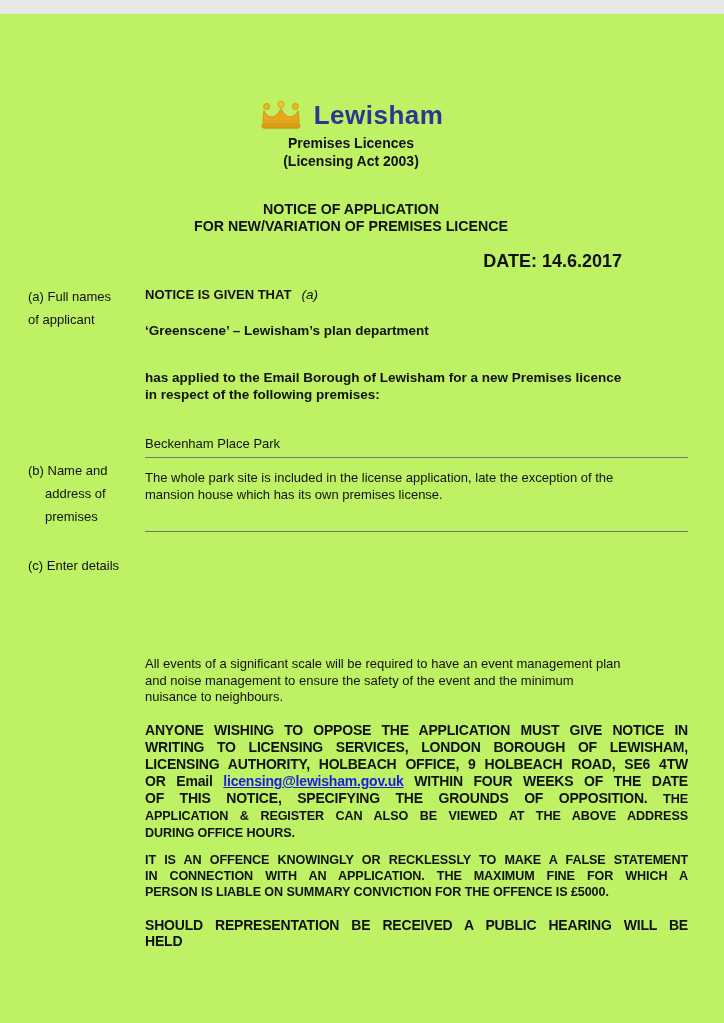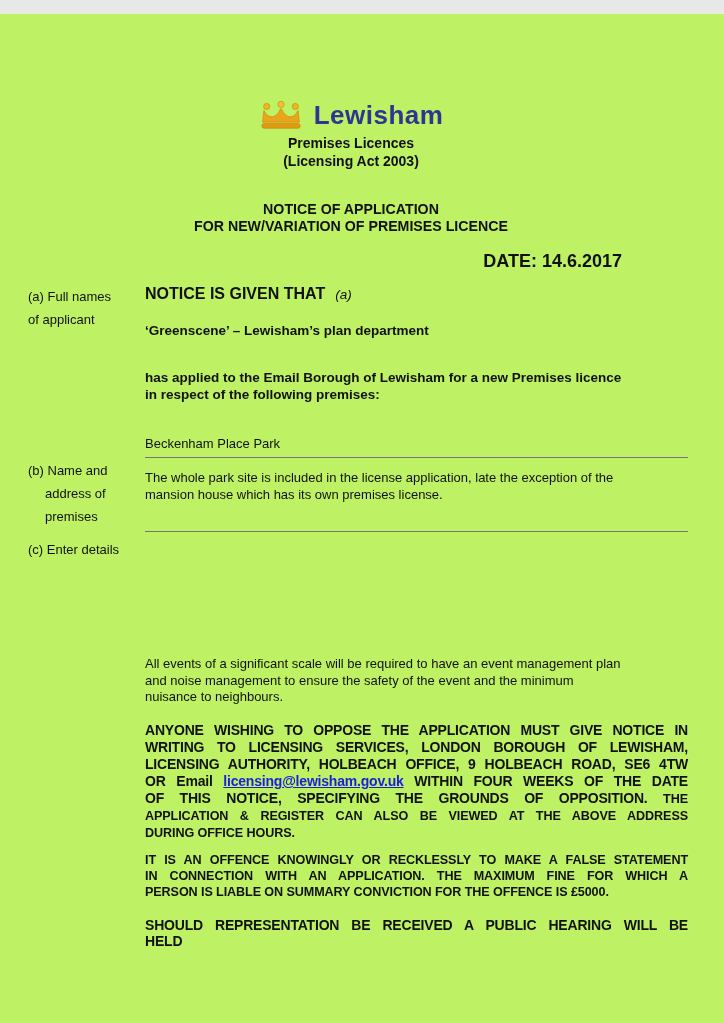--- a/index.html
+++ b/index.html
@@ -20,21 +20,21 @@
   .sub-title{left:0;top:121px;width:724px;text-align:center;font-weight:bold;font-size:14px;line-height:17.5px;white-space:pre-line;}
   .notice-title{left:0;top:187px;width:724px;text-align:center;font-weight:bold;font-size:14.2px;line-height:17px;white-space:pre-line;}
   .date-line{left:145px;top:237px;width:477px;text-align:right;font-weight:bold;font-size:18px;}
   
   .mlabel{left:28px;width:112px;font-size:13px;line-height:23px;white-space:pre-line;}
   .mlabel.hang{padding-left:17px;text-indent:-17px;}
   
   .col{left:145px;width:543px;}
   .body-reg{font-size:13px;line-height:16.7px;white-space:pre-line;}
   .body-bold{font-weight:bold;font-size:13.5px;line-height:16.7px;white-space:pre-line;}
-  .notice-given-bold{font-weight:bold;font-size:16px;}
+  .notice-given-bold{font-weight:bold;font-size:13px;}
   .notice-given-ref{font-style:italic;font-size:13.5px;margin-left:10px;}
   .underfield{padding-bottom:4px;border-bottom:1.5px solid #767676;}
   .rule{border-top:1.5px solid #767676;height:0;}
   
   .jpara{font-weight:bold;}
   .jline{text-align:justify;text-align-last:justify;white-space:normal;}
   .jline.last{text-align-last:left;}
   .big-b{font-size:14px;letter-spacing:-0.2px;line-height:17px;}
   .small-b{font-size:12.6px;letter-spacing:-0.1px;}
   .anyone .jline{line-height:17px;}
@@ -84,21 +84,21 @@
 
   <div class="abs mlabel hang" style="top:445px;">(b) Name and
 address of
 premises</div>
 
   <div class="abs col body-reg" style="top:456px;">The whole park site is included in the license application, late the exception of the
 mansion house which has its own premises license.</div>
 
   <div class="abs col rule" style="top:517px;"></div>
 
-  <div class="abs mlabel" style="top:524px;">(c) Enter details</div>
+  <div class="abs mlabel" style="top:540px;">(c) Enter details</div>
 
 
 
   <div class="abs col body-reg" style="top:642px;">All events of a significant scale will be required to have an event management plan
 and noise management to ensure the safety of the event and the minimum
 nuisance to neighbours.</div>
 
   <div class="abs col jpara anyone" style="top:708px;">
     <div class="jline big-b">ANYONE WISHING TO OPPOSE THE APPLICATION MUST GIVE NOTICE IN</div>
     <div class="jline big-b">WRITING TO LICENSING SERVICES, LONDON BOROUGH OF LEWISHAM,</div>

